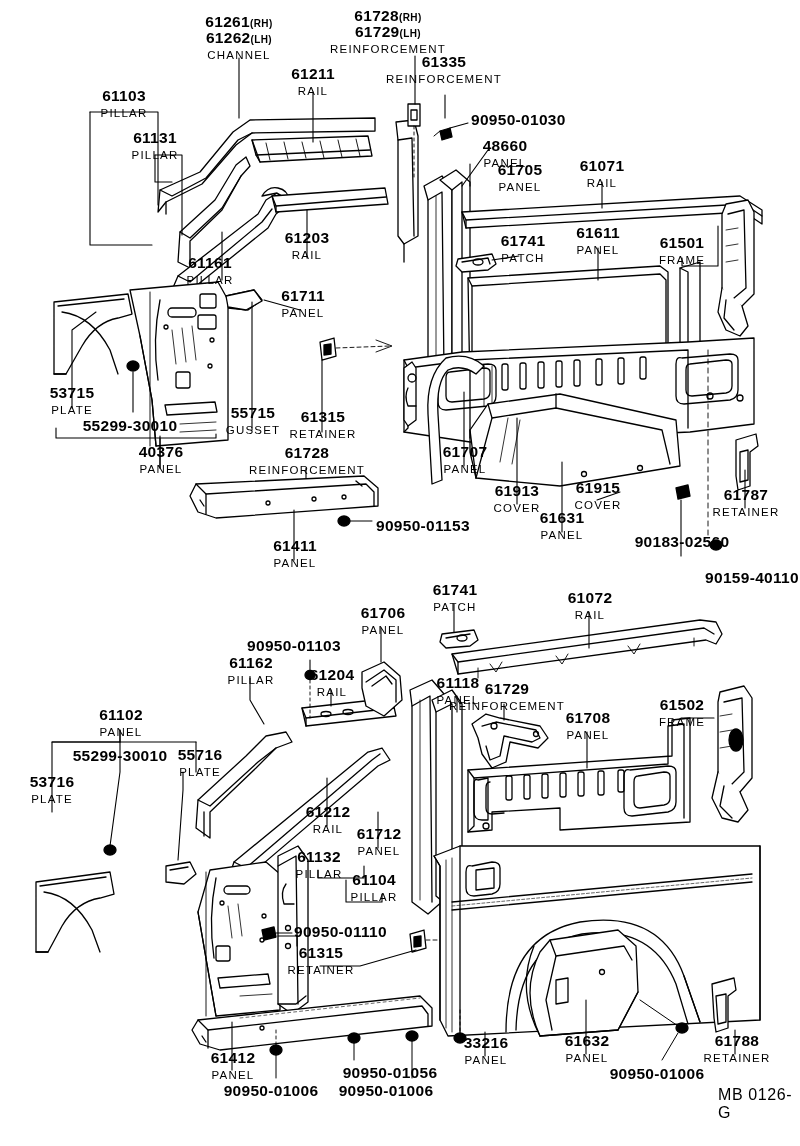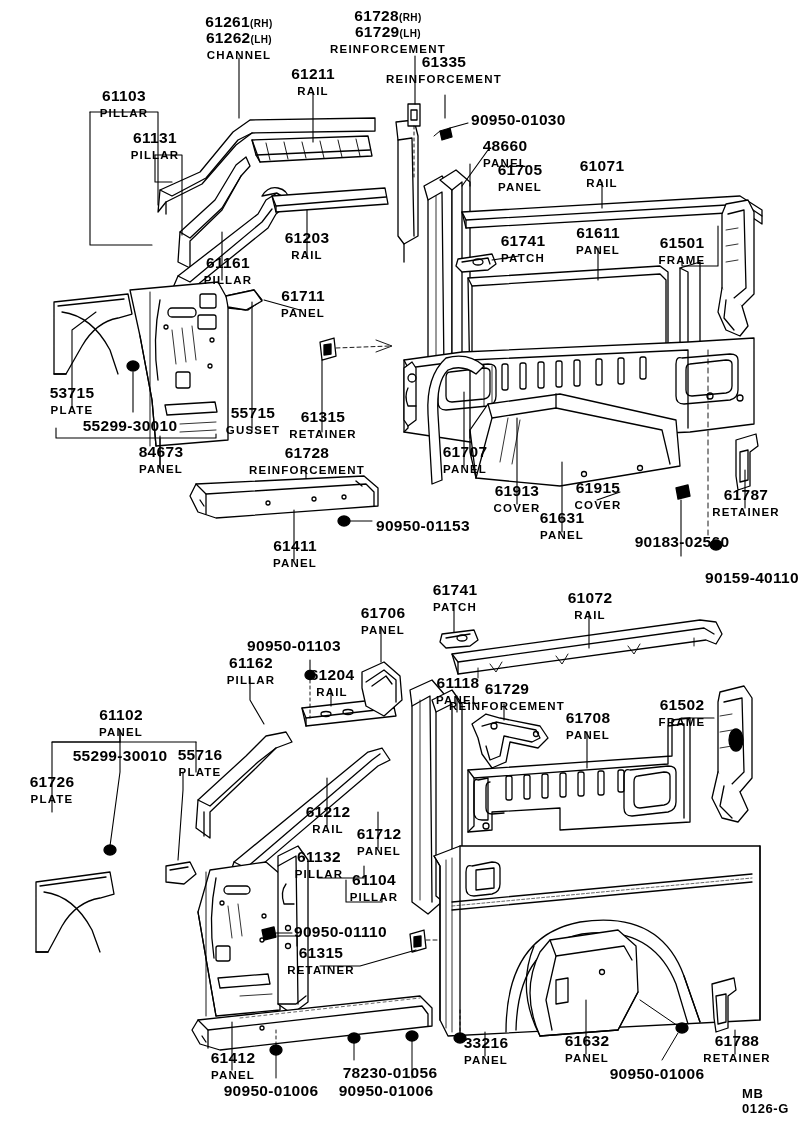--- a/index.html
+++ b/index.html
@@ -2,25 +2,25 @@
 <html><head>
 <meta charset="utf-8">
 <style>
   html,body{margin:0;padding:0;background:#fff;}
   body{width:800px;height:1146px;position:relative;overflow:hidden;
        font-family:"Liberation Sans",sans-serif;color:#000;}
   #sheet{position:absolute;left:0;top:0;width:800px;height:1146px;border-radius:13px;}
   svg.art{position:absolute;left:0;top:0;width:800px;height:1146px;pointer-events:none;}
   .lbl{position:absolute;white-space:nowrap;line-height:1.0;}
   .num{font-size:15.5px;font-weight:700;letter-spacing:0.3px;}
-  .sub{font-size:11.5px;font-weight:700;letter-spacing:1.2px;}
+  .sub{font-size:11.5px;font-weight:400;letter-spacing:1.2px;}
   .rh{font-size:10px;font-weight:700;letter-spacing:0.4px;}
   .cen{text-align:center;transform:translateX(-50%);}
   .lft{text-align:left;}
-  .code{position:absolute;font-size:13px;font-weight:700;letter-spacing:0.6px;margin-left:24px;}
+  .code{position:absolute;font-size:16px;font-weight:400;letter-spacing:0.6px;}
 </style>
 </head>
 <body>
 
 <div id="sheet">
 
   <svg class="art" viewBox="0 0 800 1146">
     <g fill="none" stroke="#000" stroke-width="1.3" stroke-linejoin="round" stroke-linecap="round">
 
     <g>
@@ -534,21 +534,21 @@
   </div>
 
   <div class="lbl cen" style="left:602px;top:158px">
     <span class="num">61071</span><br><span class="sub">RAIL</span>
   </div>
 
   <div class="lbl cen" style="left:307px;top:230px">
     <span class="num">61203</span><br><span class="sub">RAIL</span>
   </div>
 
-  <div class="lbl cen" style="left:228px;top:255px">
+  <div class="lbl cen" style="left:210px;top:255px">
     <span class="num">61161</span><br><span class="sub">PILLAR</span>
   </div>
 
   <div class="lbl cen" style="left:523px;top:233px">
     <span class="num">61741</span><br><span class="sub">PATCH</span>
   </div>
 
   <div class="lbl cen" style="left:598px;top:225px">
     <span class="num">61611</span><br><span class="sub">PANEL</span>
   </div>
@@ -571,21 +571,21 @@
 
   <div class="lbl cen" style="left:253px;top:405px">
     <span class="num">55715</span><br><span class="sub">GUSSET</span>
   </div>
 
   <div class="lbl cen" style="left:323px;top:409px">
     <span class="num">61315</span><br><span class="sub">RETAINER</span>
   </div>
 
   <div class="lbl cen" style="left:161px;top:444px">
-    <span class="num">84673</span><br><span class="sub">PANEL</span>
+    <span class="num">40376</span><br><span class="sub">PANEL</span>
   </div>
 
   <div class="lbl cen" style="left:307px;top:445px">
     <span class="num">61728</span><br><span class="sub">REINFORCEMENT</span>
   </div>
 
   <div class="lbl cen" style="left:465px;top:444px">
     <span class="num">61707</span><br><span class="sub">PANEL</span>
   </div>
 
@@ -667,21 +667,21 @@
 
   <div class="lbl cen" style="left:120px;top:748px">
     <span class="num">55299-30010</span>
   </div>
 
   <div class="lbl cen" style="left:200px;top:747px">
     <span class="num">55716</span><br><span class="sub">PLATE</span>
   </div>
 
   <div class="lbl cen" style="left:52px;top:774px">
-    <span class="num">61726</span><br><span class="sub">PLATE</span>
+    <span class="num">53716</span><br><span class="sub">PLATE</span>
   </div>
 
   <div class="lbl cen" style="left:328px;top:804px">
     <span class="num">61212</span><br><span class="sub">RAIL</span>
   </div>
 
   <div class="lbl cen" style="left:379px;top:826px">
     <span class="num">61712</span><br><span class="sub">PANEL</span>
   </div>
 
@@ -703,21 +703,21 @@
 
   <div class="lbl cen" style="left:233px;top:1050px">
     <span class="num">61412</span><br><span class="sub">PANEL</span>
   </div>
 
   <div class="lbl cen" style="left:271px;top:1083px">
     <span class="num">90950-01006</span>
   </div>
 
   <div class="lbl cen" style="left:390px;top:1065px">
-    <span class="num">78230-01056</span>
+    <span class="num">90950-01056</span>
   </div>
 
   <div class="lbl cen" style="left:386px;top:1083px">
     <span class="num">90950-01006</span>
   </div>
 
   <div class="lbl cen" style="left:486px;top:1035px">
     <span class="num">33216</span><br><span class="sub">PANEL</span>
   </div>
 

